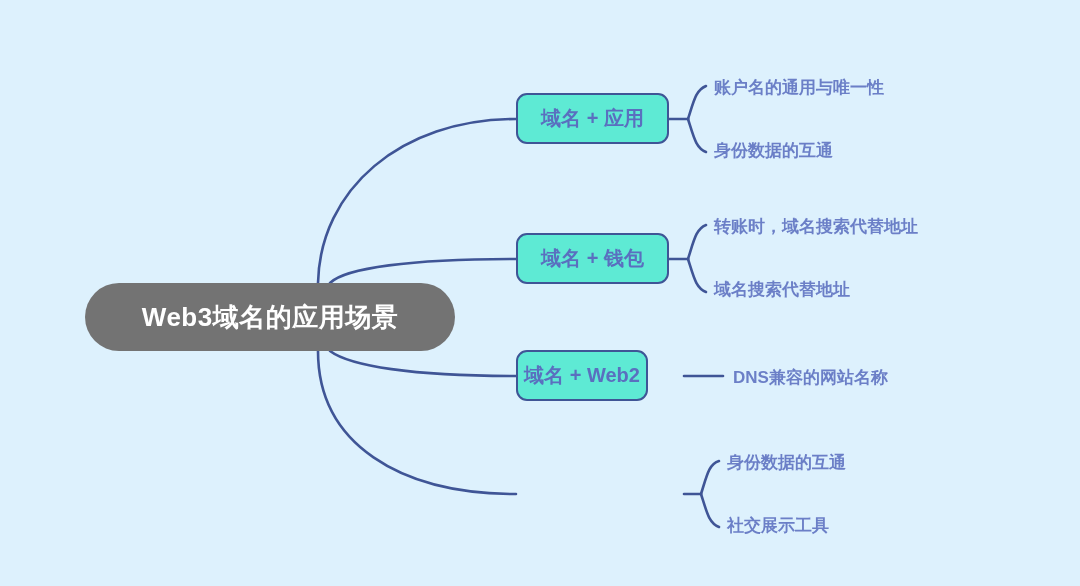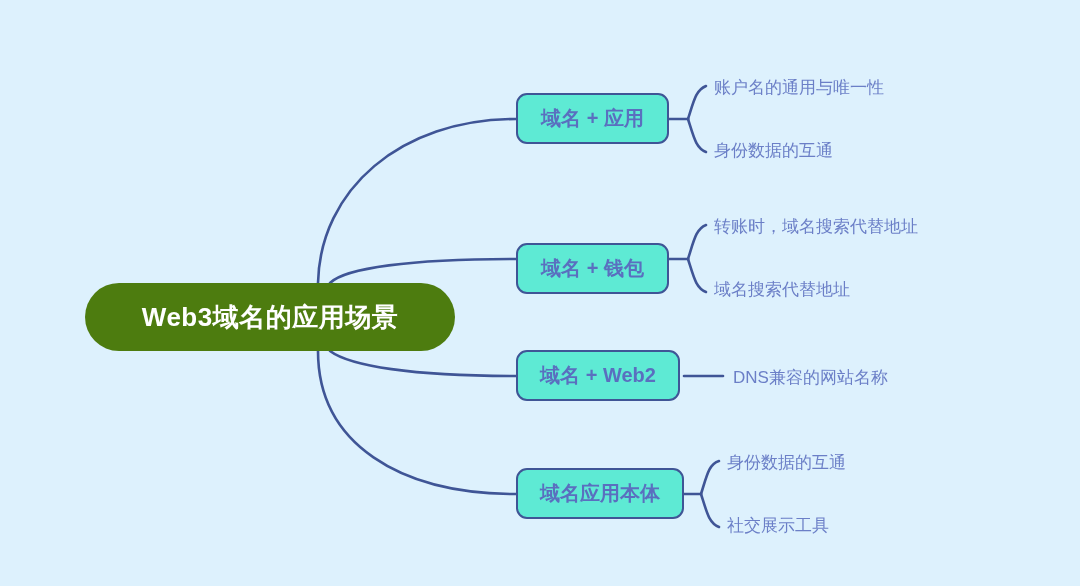--- a/index.html
+++ b/index.html
@@ -31,47 +31,47 @@
     box-sizing: border-box;
     display: flex;
     align-items: center;
     justify-content: center;
   }
   .root-node {
     left: 85px;
     top: 283px;
     width: 370px;
     height: 68px;
-    background: #4d7c0f;
+    background: #737373;
     border-radius: 34px;
     color: #ffffff;
     font-size: 26px;
     font-weight: bold;
     letter-spacing: 0.5px;
     z-index: 3;
   }
   .branch-node {
     background: #5eead4;
     border: 2.5px solid #3f5596;
     border-radius: 11px;
     color: #5a6fbf;
     font-size: 20px;
     font-weight: bold;
     z-index: 3;
   }
   .branch-1 { left: 516px; top: 93px;  width: 153px; height: 51px; }
-  .branch-2 { left: 516px; top: 243px; width: 153px; height: 51px; }
-  .branch-3 { left: 516px; top: 350px; width: 164px; height: 51px; }
+  .branch-2 { left: 516px; top: 233px; width: 153px; height: 51px; }
+  .branch-3 { left: 516px; top: 350px; width: 132px; height: 51px; }
   .branch-4 { left: 516px; top: 468px; width: 168px; height: 51px; }
 
   .leaf {
     position: absolute;
     color: #6b7fc7;
     font-size: 17px;
-    font-weight: normal;
+    font-weight: bold;
     white-space: nowrap;
     z-index: 3;
   }
   .leaf-1a { left: 714px; top: 76px; }
   .leaf-1b { left: 714px; top: 139px; }
   .leaf-2a { left: 714px; top: 215px; }
   .leaf-2b { left: 714px; top: 278px; }
   .leaf-3a { left: 733px; top: 366px; }
   .leaf-4a { left: 727px; top: 451px; }
   .leaf-4b { left: 727px; top: 514px; text-align: right; }
@@ -114,23 +114,20 @@
 
   <div class="node branch-node branch-1">
     <span>域名 + 应用</span>
   </div>
   <div class="node branch-node branch-2">
     <span>域名 + 钱包</span>
   </div>
   <div class="node branch-node branch-3">
     <span>域名 + Web2</span>
   </div>
-  <div class="node branch-node branch-4">
-    <span>域名应用本体</span>
-  </div>
 
   <div class="leaf leaf-1a">账户名的通用与唯一性</div>
   <div class="leaf leaf-1b">身份数据的互通</div>
   <div class="leaf leaf-2a">转账时，域名搜索代替地址</div>
   <div class="leaf leaf-2b">域名搜索代替地址</div>
   <div class="leaf leaf-3a">DNS兼容的网站名称</div>
   <div class="leaf leaf-4a">身份数据的互通</div>
   <div class="leaf leaf-4b">社交展示工具</div>
 
 </div>

